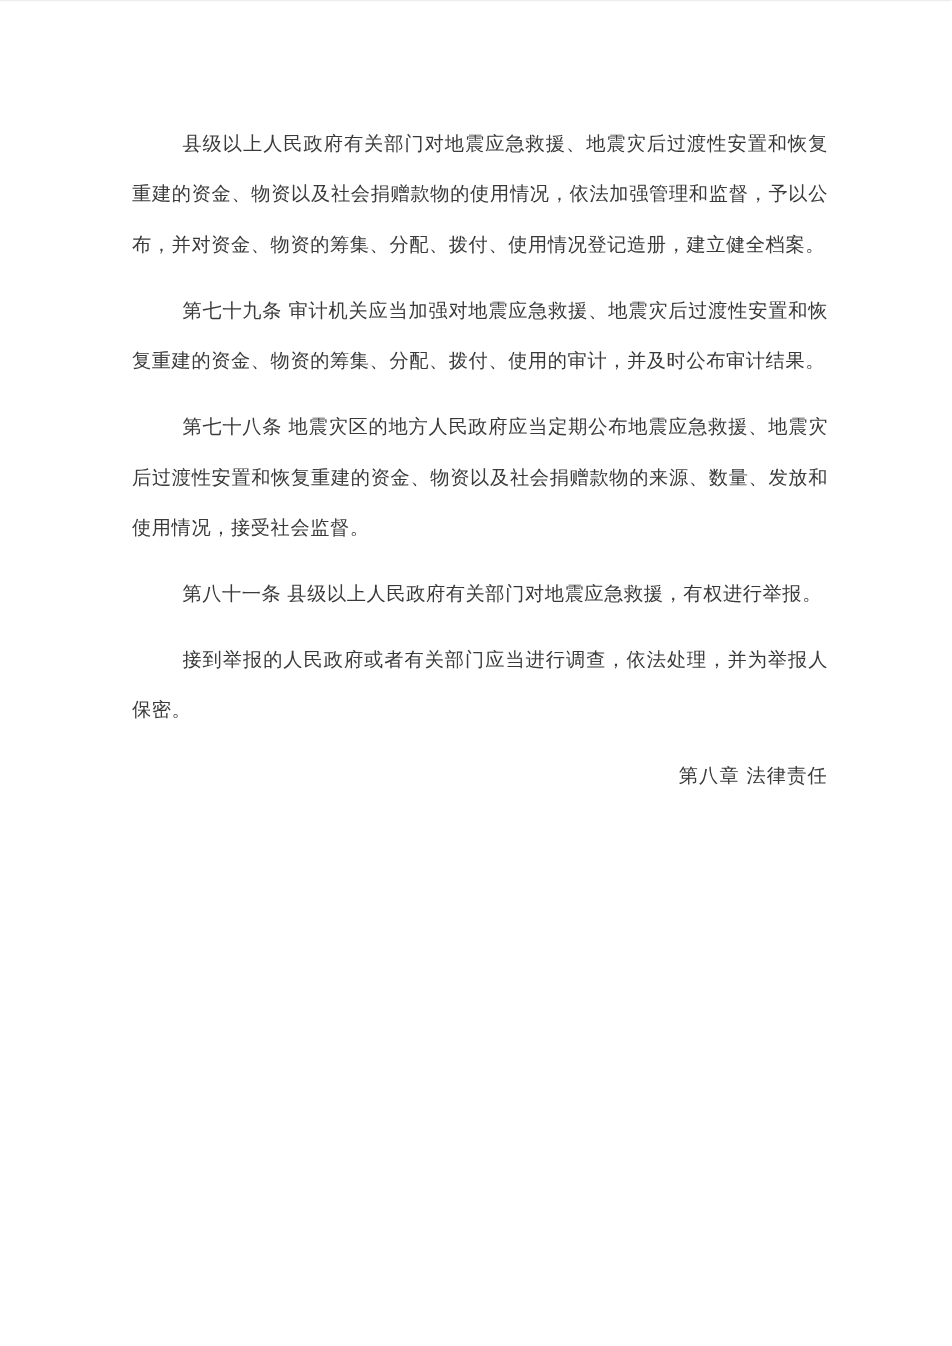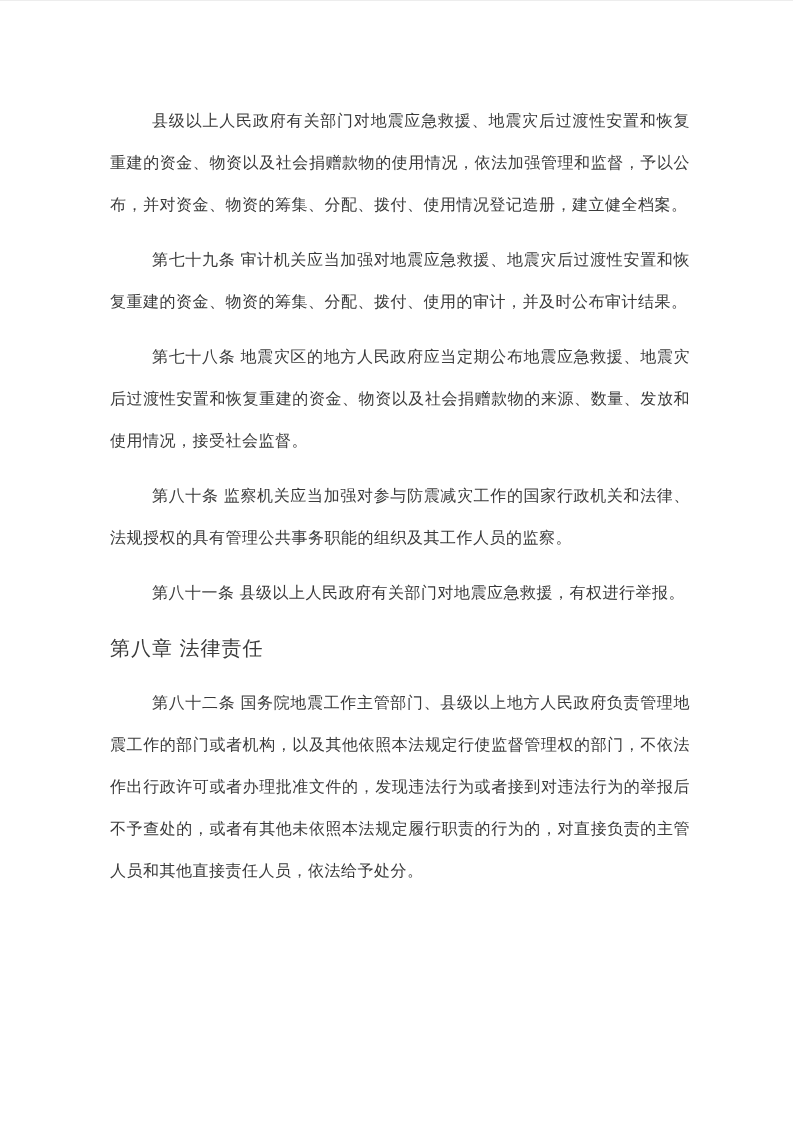--- a/index.html
+++ b/index.html
@@ -30,43 +30,42 @@
 
   .content p {
     text-align: justify;
     text-justify: inter-character;
     text-indent: 42px;
     margin: 0 0 13px 0;
     letter-spacing: 0.5px;
   }
 
   .chapter-heading {
-    font-size: 20px;
+    font-size: 16px;
     font-weight: normal;
-    text-align: left;
+    text-align: right;
     line-height: 42px;
     margin: 0 0 13px 0;
     letter-spacing: 1px;
   }
 </style>
 </head>
 <body>
 
 <div class="page">
   <div class="content">
 
     <p>县级以上人民政府有关部门对地震应急救援、地震灾后过渡性安置和恢复重建的资金、物资以及社会捐赠款物的使用情况，依法加强管理和监督，予以公布，并对资金、物资的筹集、分配、拨付、使用情况登记造册，建立健全档案。</p>
 
     <p>第七十九条 审计机关应当加强对地震应急救援、地震灾后过渡性安置和恢复重建的资金、物资的筹集、分配、拨付、使用的审计，并及时公布审计结果。</p>
 
     <p>第七十八条 地震灾区的地方人民政府应当定期公布地震应急救援、地震灾后过渡性安置和恢复重建的资金、物资以及社会捐赠款物的来源、数量、发放和使用情况，接受社会监督。</p>
 
-    <p>第八十条 监察机关应当加强对参与防震减灾工作的国家行政机关和法律、法规授权的具有管理公共事务职能的组织及其工作人员的监察。</p>
 
     <p>第八十一条 县级以上人民政府有关部门对地震应急救援，有权进行举报。</p>
 
+    <p>接到举报的人民政府或者有关部门应当进行调查，依法处理，并为举报人保密。</p>
 
     <h2 class="chapter-heading">第八章 法律责任</h2>
 
-    <p>第八十二条 国务院地震工作主管部门、县级以上地方人民政府负责管理地震工作的部门或者机构，以及其他依照本法规定行使监督管理权的部门，不依法作出行政许可或者办理批准文件的，发现违法行为或者接到对违法行为的举报后不予查处的，或者有其他未依照本法规定履行职责的行为的，对直接负责的主管人员和其他直接责任人员，依法给予处分。</p>
 
   </div>
 </div>
 
 </body></html>

